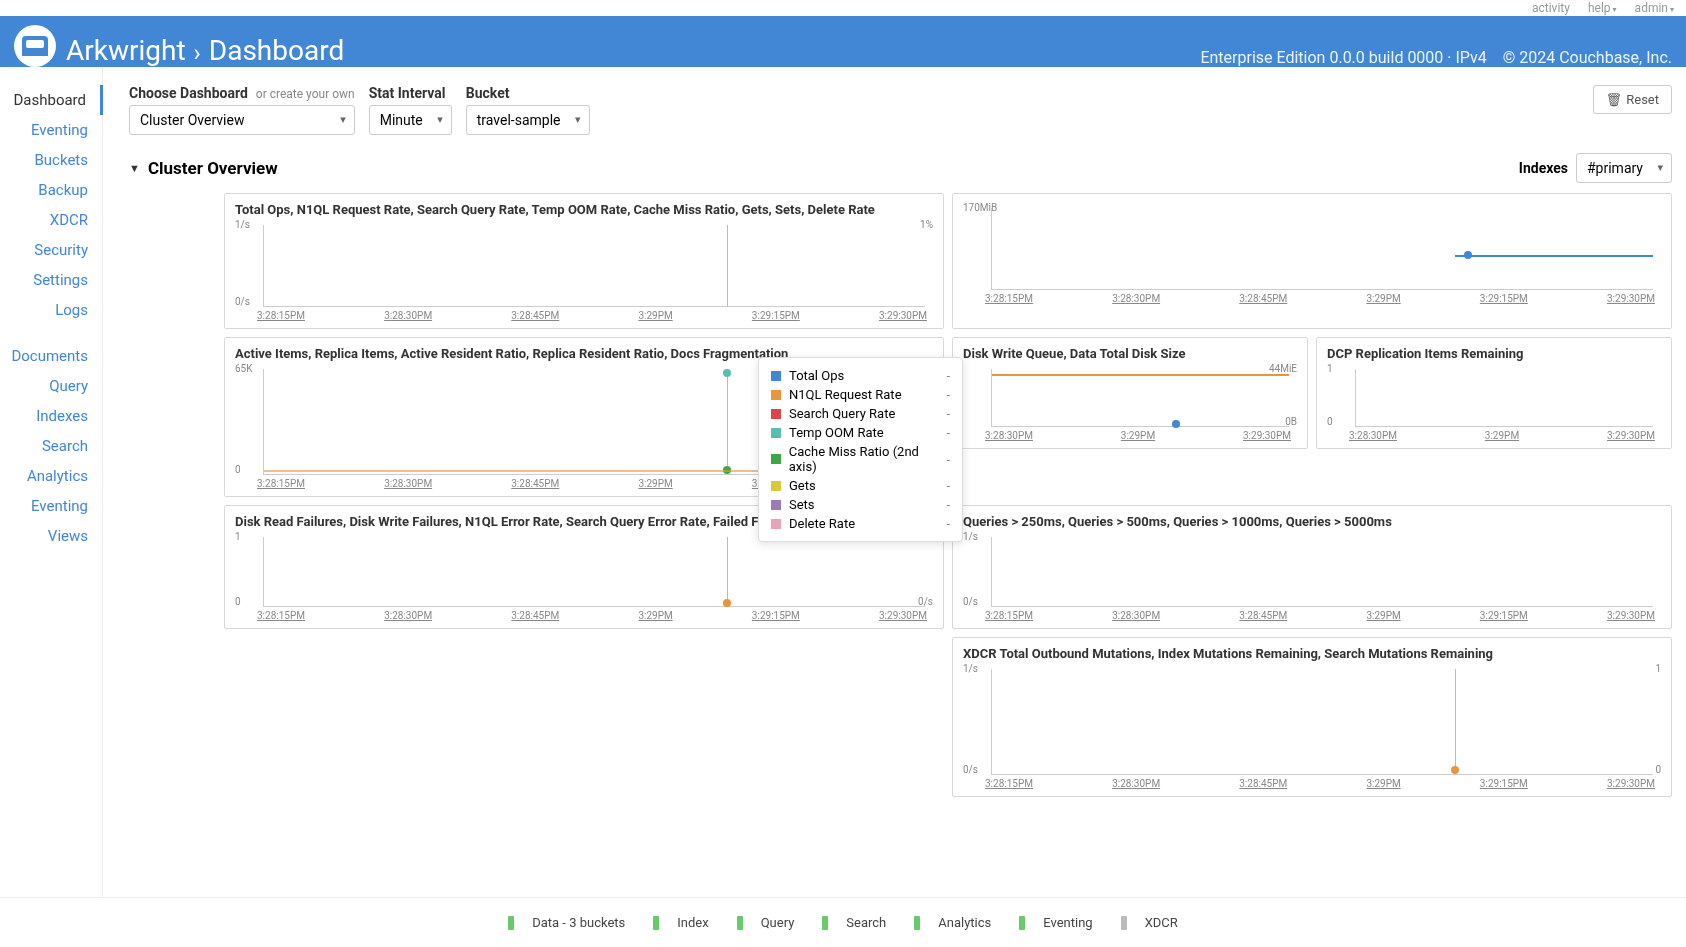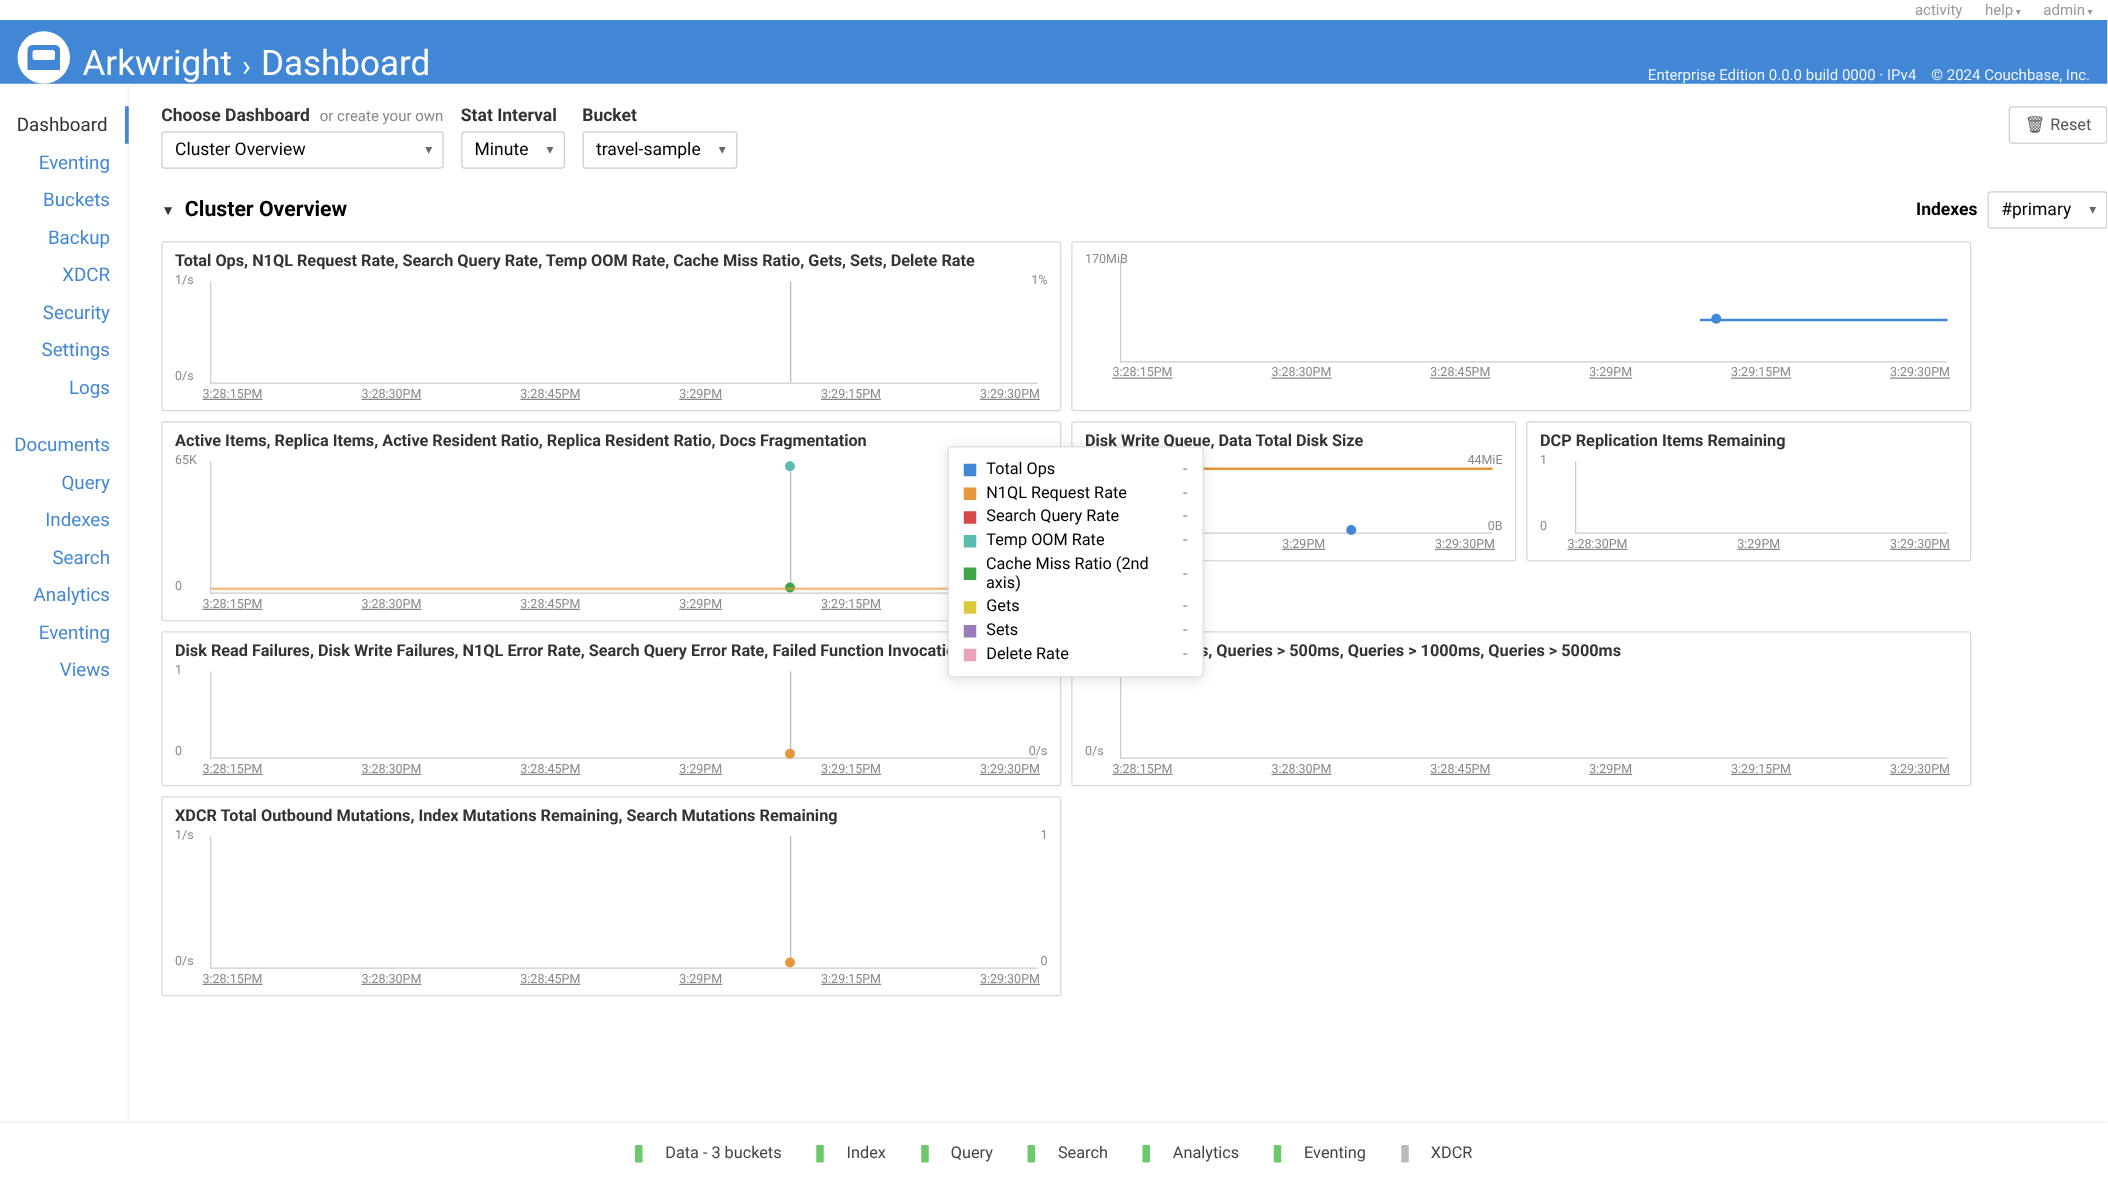--- a/index.html
+++ b/index.html
@@ -11,31 +11,31 @@
 .topbar .caret { font-size: 8px; margin-left: 2px; }
 
 
 .header { height: 51px; background: #4287d6; display: flex; align-items: flex-end; padding: 0 14px; color: #fff; }
 .logo { width: 42px; height: 42px; background: #fff; border-radius: 50%; display: flex; align-items: center; justify-content: center; margin-right: 10px; }
 .logo-inner { width: 26px; height: 20px; background: #4287d6; border-radius: 4px 4px 0 0; position: relative; }
 .logo-inner::before { content: ''; position: absolute; top: 4px; left: 4px; width: 18px; height: 8px; background: #fff; border-radius: 2px; }
 .app-title { font-size: 28px; font-weight: 400; }
 .breadcrumb-sep { margin: 0 8px; font-size: 24px; }
 .page-title { font-size: 28px; font-weight: 400; }
-.header-right { margin-left: auto; font-size: 12px; opacity: 0.9; }
+.header-right { margin-left: auto; font-size: 16px; opacity: 0.9; }
 .header-right a { color: #fff; text-decoration: none; }
 
 
 .content { display: flex; height: calc(100% - 67px - 50px); }
 .sidebar { width: 103px; padding-top: 18px; border-right: 1px solid #eee; }
 .sidebar-item { text-align: right; padding: 6px 14px 6px 4px; font-size: 15px; color: #4287d6; cursor: pointer; }
 .sidebar-item.active { color: #333; font-weight: 400; border-right: 3px solid #4287d6; margin-right: -1px; background:#fff;}
 .sidebar-gap { height: 16px; }
 
-.main { flex: 1; padding: 18px 0 0 26px; overflow: auto; position: relative; }
+.main { flex: 1; padding: 18px 14px 0 26px; overflow: auto; position: relative; }
 
 
 .controls { display: flex; align-items: flex-start; gap: 14px; margin-bottom: 18px; }
 .ctrl-group { display: flex; flex-direction: column; }
 .ctrl-label { font-size: 14px; font-weight: 700; color: #333; margin-bottom: 4px; display:flex; align-items:baseline; gap:8px;}
 .ctrl-sub { font-size: 12px; font-weight: 400; color: #888; }
 .select { border: 1px solid #ccc; border-radius: 3px; padding: 6px 28px 6px 10px; font-size: 14px; background: #fff; position: relative; cursor: pointer; min-width: 80px; }
 .select::after { content: '▾'; position: absolute; right: 8px; top: 7px; font-size: 11px; color: #666; }
 .select.wide { min-width: 210px; }
 .select.med { min-width: 110px; }
@@ -43,21 +43,21 @@
 .reset-btn { margin-left: auto; border: 1px solid #ccc; border-radius: 3px; padding: 6px 12px; font-size: 13px; background: #fff; cursor: pointer; color: #555; display:flex; align-items:center; gap:4px;}
 
 
 .section-hdr { display: flex; align-items: center; margin-bottom: 10px; }
 .section-hdr .tri { font-size: 11px; margin-right: 8px; color:#333; }
 .section-hdr .title { font-size: 17px; font-weight: 700; }
 .indexes-ctrl { margin-left: auto; display: flex; align-items: center; gap: 8px; font-size: 14px; }
 .indexes-ctrl .lbl { font-weight: 700; }
 
 
-.charts { display: flex; flex-wrap: wrap; gap: 8px; }
+.charts { display: flex; flex-wrap: wrap; gap: 8px; justify-content: flex-end; }
 .chart { border: 1px solid #d8d8d8; border-radius: 2px; padding: 8px 10px 6px 10px; background: #fff; position:relative; }
 .chart.big { width: 720px; height: 136px; }
 .chart.med { width: 720px; height: 160px; }
 .chart.sm { width: 356px; height: 112px; }
 .chart.q { width: 720px; height: 124px; }
 .chart-title { font-size: 13px; font-weight: 700; color: #333; margin-bottom: 2px; }
 .chart-body { position: relative; height: calc(100% - 18px); }
 .y-label { position: absolute; left: 0; font-size: 10px; color: #888; }
 .y-label.top { top: 0; }
 .y-label.bot { bottom: 14px; }

